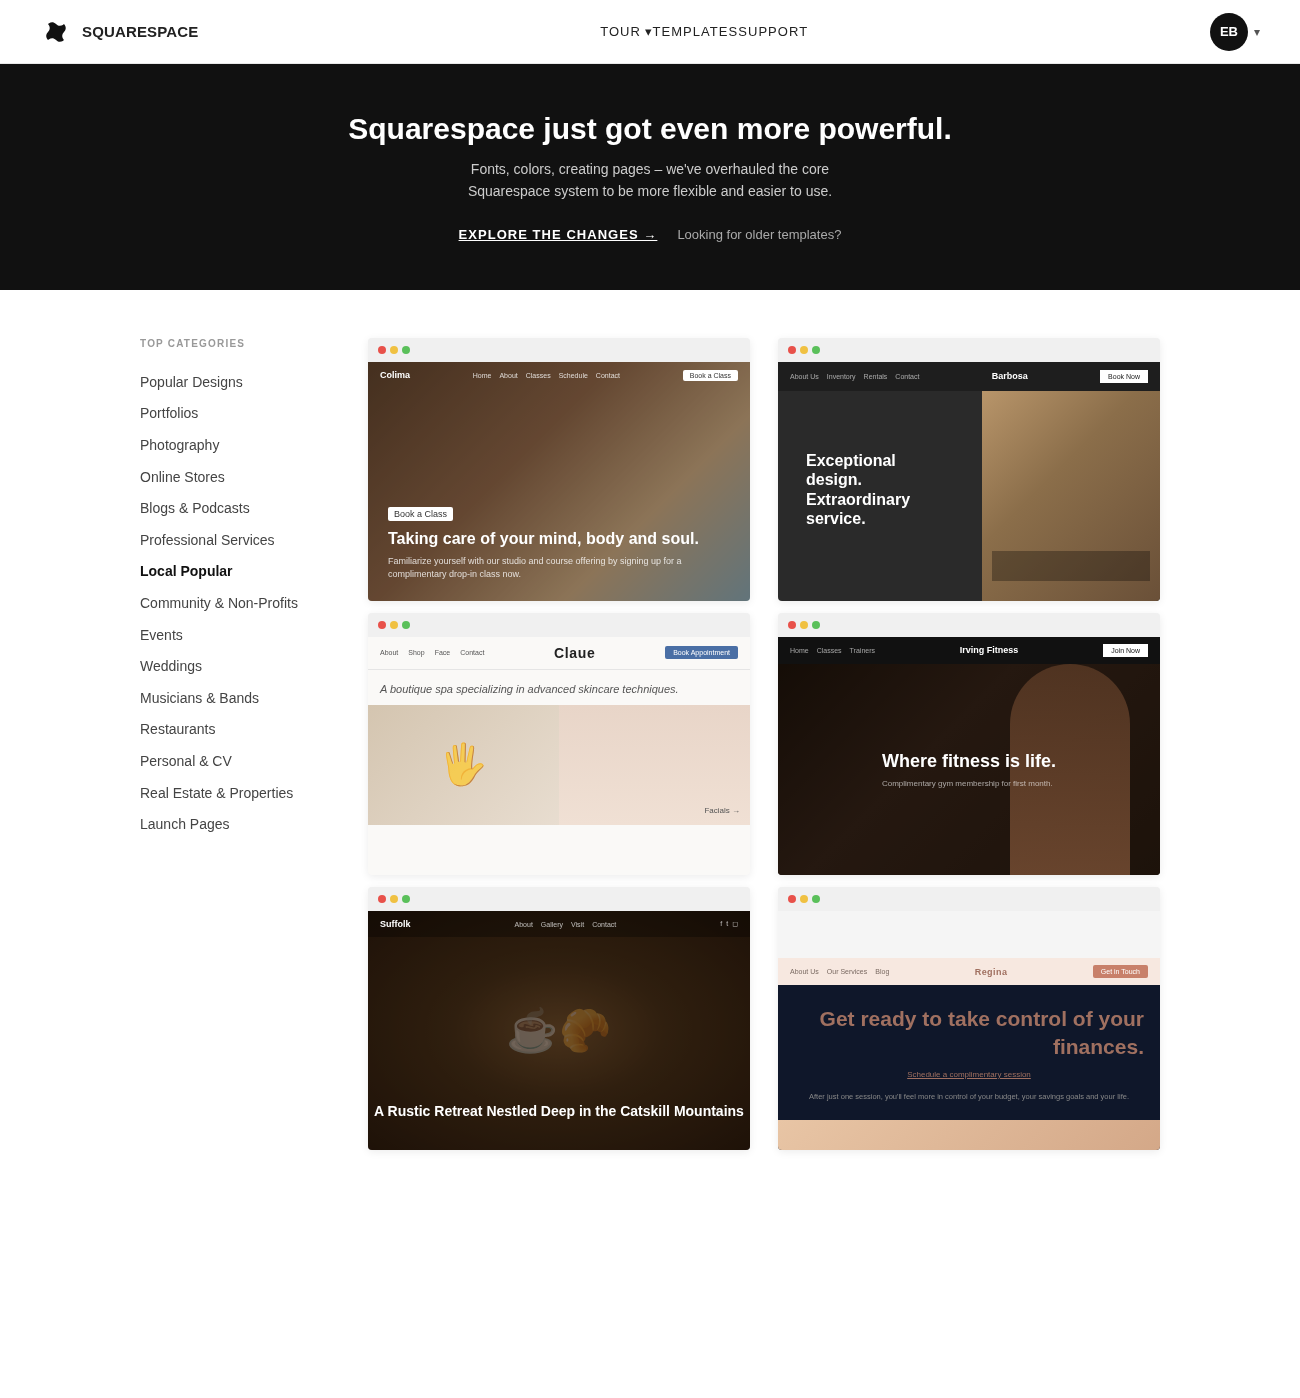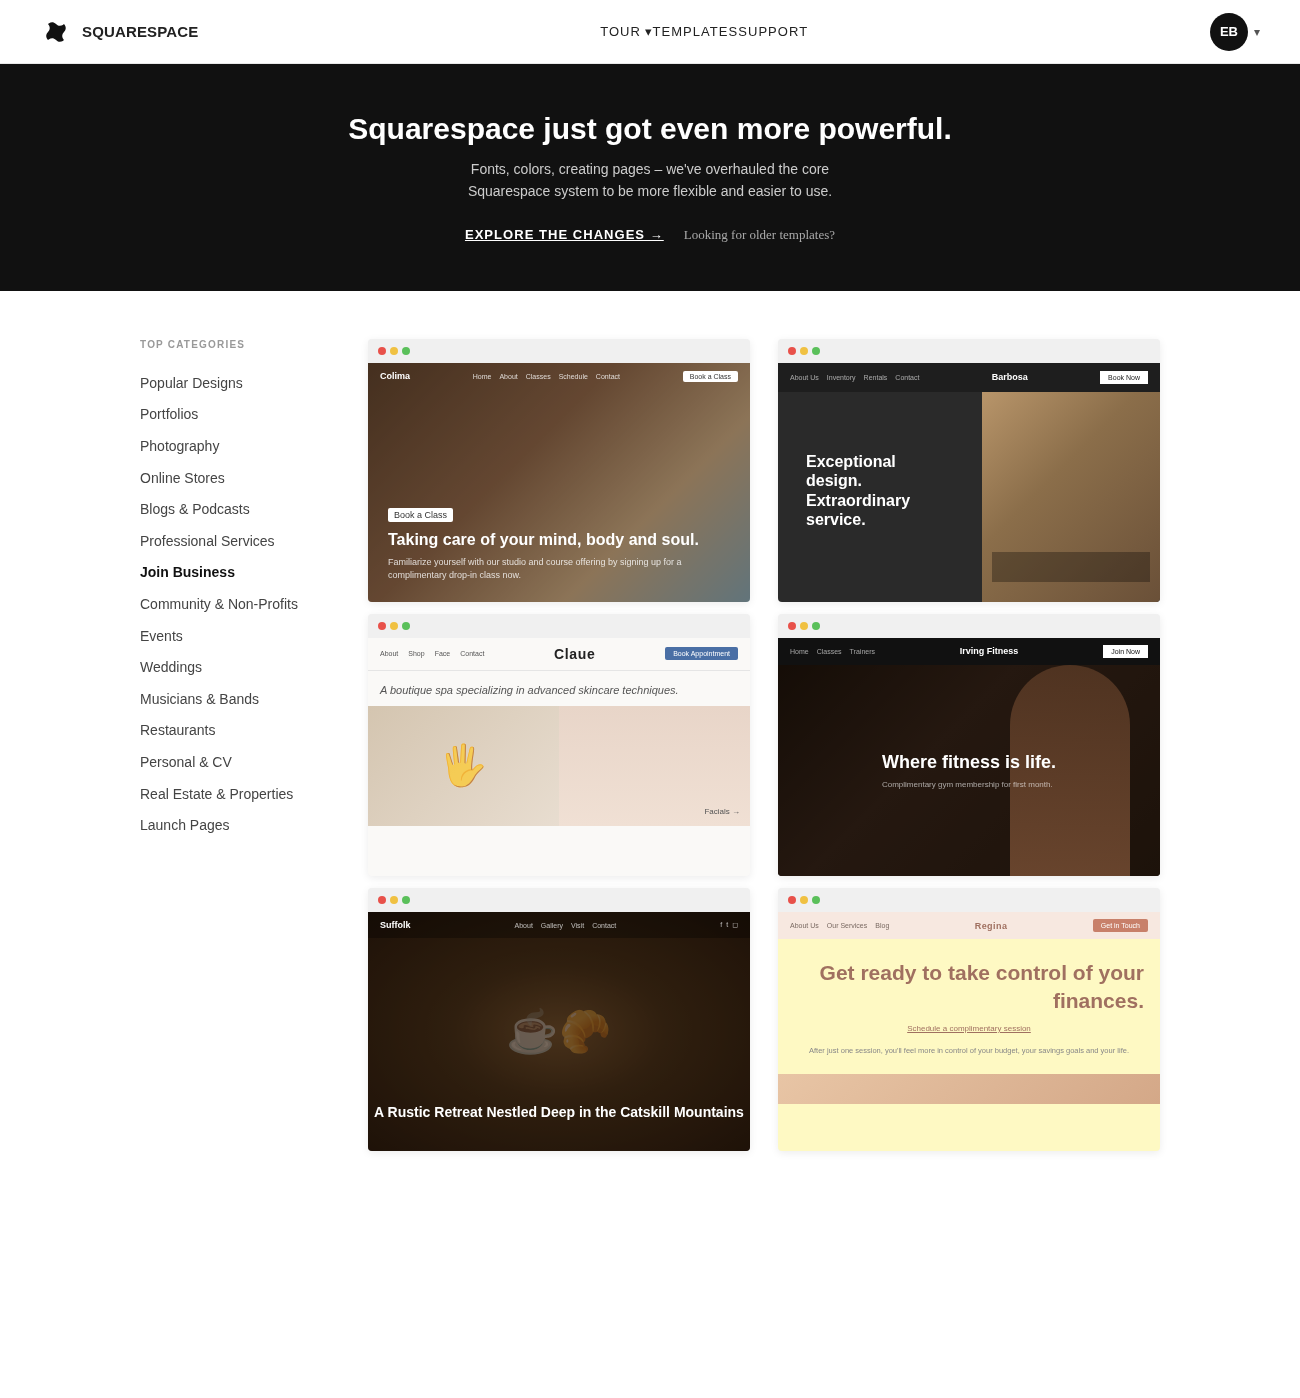--- a/index.html
+++ b/index.html
@@ -21,21 +21,21 @@
 
     
     .hero-banner {
       background: #111; color: #fff; text-align: center;
       padding: 48px 20px; min-height: 160px; display: flex; flex-direction: column; align-items: center; justify-content: center;
     }
     .hero-title { font-size: 30px; font-weight: 600; margin-bottom: 12px; }
     .hero-subtitle { font-size: 14px; color: #ccc; line-height: 1.6; margin-bottom: 24px; }
     .hero-actions { display: flex; align-items: center; gap: 20px; flex-wrap: wrap; justify-content: center; }
     .explore-link { font-size: 13px; letter-spacing: 0.08em; text-transform: uppercase; color: #fff; text-decoration: underline; cursor: pointer; display: flex; align-items: center; gap: 6px; font-weight: 600; }
-    .older-link { font-size: 13px; color: #aaa; cursor: pointer; font-family: Liberation Serif, serif; }
+    .older-link { font-size: 13px; color: #aaa; cursor: pointer; }
 
     
     .spacer { height: 48px; }
 
     
     .main-layout { display: flex; max-width: 1100px; margin: 0 auto; padding: 0 40px 80px; gap: 48px; }
 
     
     .sidebar { min-width: 180px; max-width: 200px; flex-shrink: 0; }
     .sidebar-label { font-size: 10px; letter-spacing: 0.12em; text-transform: uppercase; color: #999; margin-bottom: 18px; font-weight: 600; }
@@ -134,21 +134,21 @@
     .t5-navlink { font-size: 7px; color: rgba(255,255,255,0.7); }
     .t5-social { display: flex; gap: 4px; }
     .t5-social-icon { font-size: 7px; color: rgba(255,255,255,0.7); }
     .t5-photo { width: 100%; height: 100%; background: radial-gradient(ellipse at center, #6b4c2a 0%, #3d2a14 40%, #1e1208 100%); display: flex; align-items: center; justify-content: center; }
     .t5-overlay { position: absolute; top: 0; left: 0; right: 0; bottom: 0; background: rgba(30,18,8,0.45); }
     .t5-content { position: absolute; bottom: 30px; left: 0; right: 0; text-align: center; z-index: 2; color: #fff; }
     .t5-title { font-size: 14px; font-weight: 700; line-height: 1.3; }
 
     
     .t6-preview {
-      background: #fef9c3; width: 100%; height: 100%; overflow: hidden;
+      background: #0f172a; width: 100%; height: 100%; overflow: hidden; margin-top: 47px;
     }
     .t6-nav { background: #f7e8e0; padding: 7px 12px; display: flex; align-items: center; justify-content: space-between; }
     .t6-navlinks { display: flex; gap: 8px; }
     .t6-navlink { font-size: 7px; color: #7a6a62; }
     .t6-brand { font-size: 9px; font-weight: 600; color: #a07060; letter-spacing: 0.05em; }
     .t6-btn { font-size: 7px; background: #c8806a; color: #fff; padding: 3px 8px; border-radius: 2px; }
     .t6-hero { padding: 20px 16px 10px; text-align: center; }
     .t6-headline { font-size: 21px; color: #a07060; font-weight: 600; line-height: 1.3; margin-bottom: 10px; text-align: right; }
     .t6-link { font-size: 8px; color: #a07060; text-decoration: underline; margin-bottom: 12px; display: block; }
     .t6-body-text { font-size: 7.5px; color: #888; line-height: 1.5; }
@@ -196,21 +196,21 @@
 
   <aside class="sidebar">
     <div class="sidebar-label">TOP CATEGORIES</div>
 
     <a class="sidebar-item">Popular Designs</a>
     <a class="sidebar-item">Portfolios</a>
     <a class="sidebar-item">Photography</a>
     <a class="sidebar-item">Online Stores</a>
     <a class="sidebar-item">Blogs &amp; Podcasts</a>
     <a class="sidebar-item">Professional Services</a>
-    <a class="sidebar-item active">Join Business</a>
+    <a class="sidebar-item active">Local Popular</a>
     <a class="sidebar-item">Community &amp; Non-Profits</a>
     <a class="sidebar-item">Events</a>
     <a class="sidebar-item">Weddings</a>
     <a class="sidebar-item">Musicians &amp; Bands</a>
     <a class="sidebar-item">Restaurants</a>
     <a class="sidebar-item">Personal &amp; CV</a>
     <a class="sidebar-item">Real Estate &amp; Properties</a>
     <a class="sidebar-item">Launch Pages</a>
   </aside>
 

